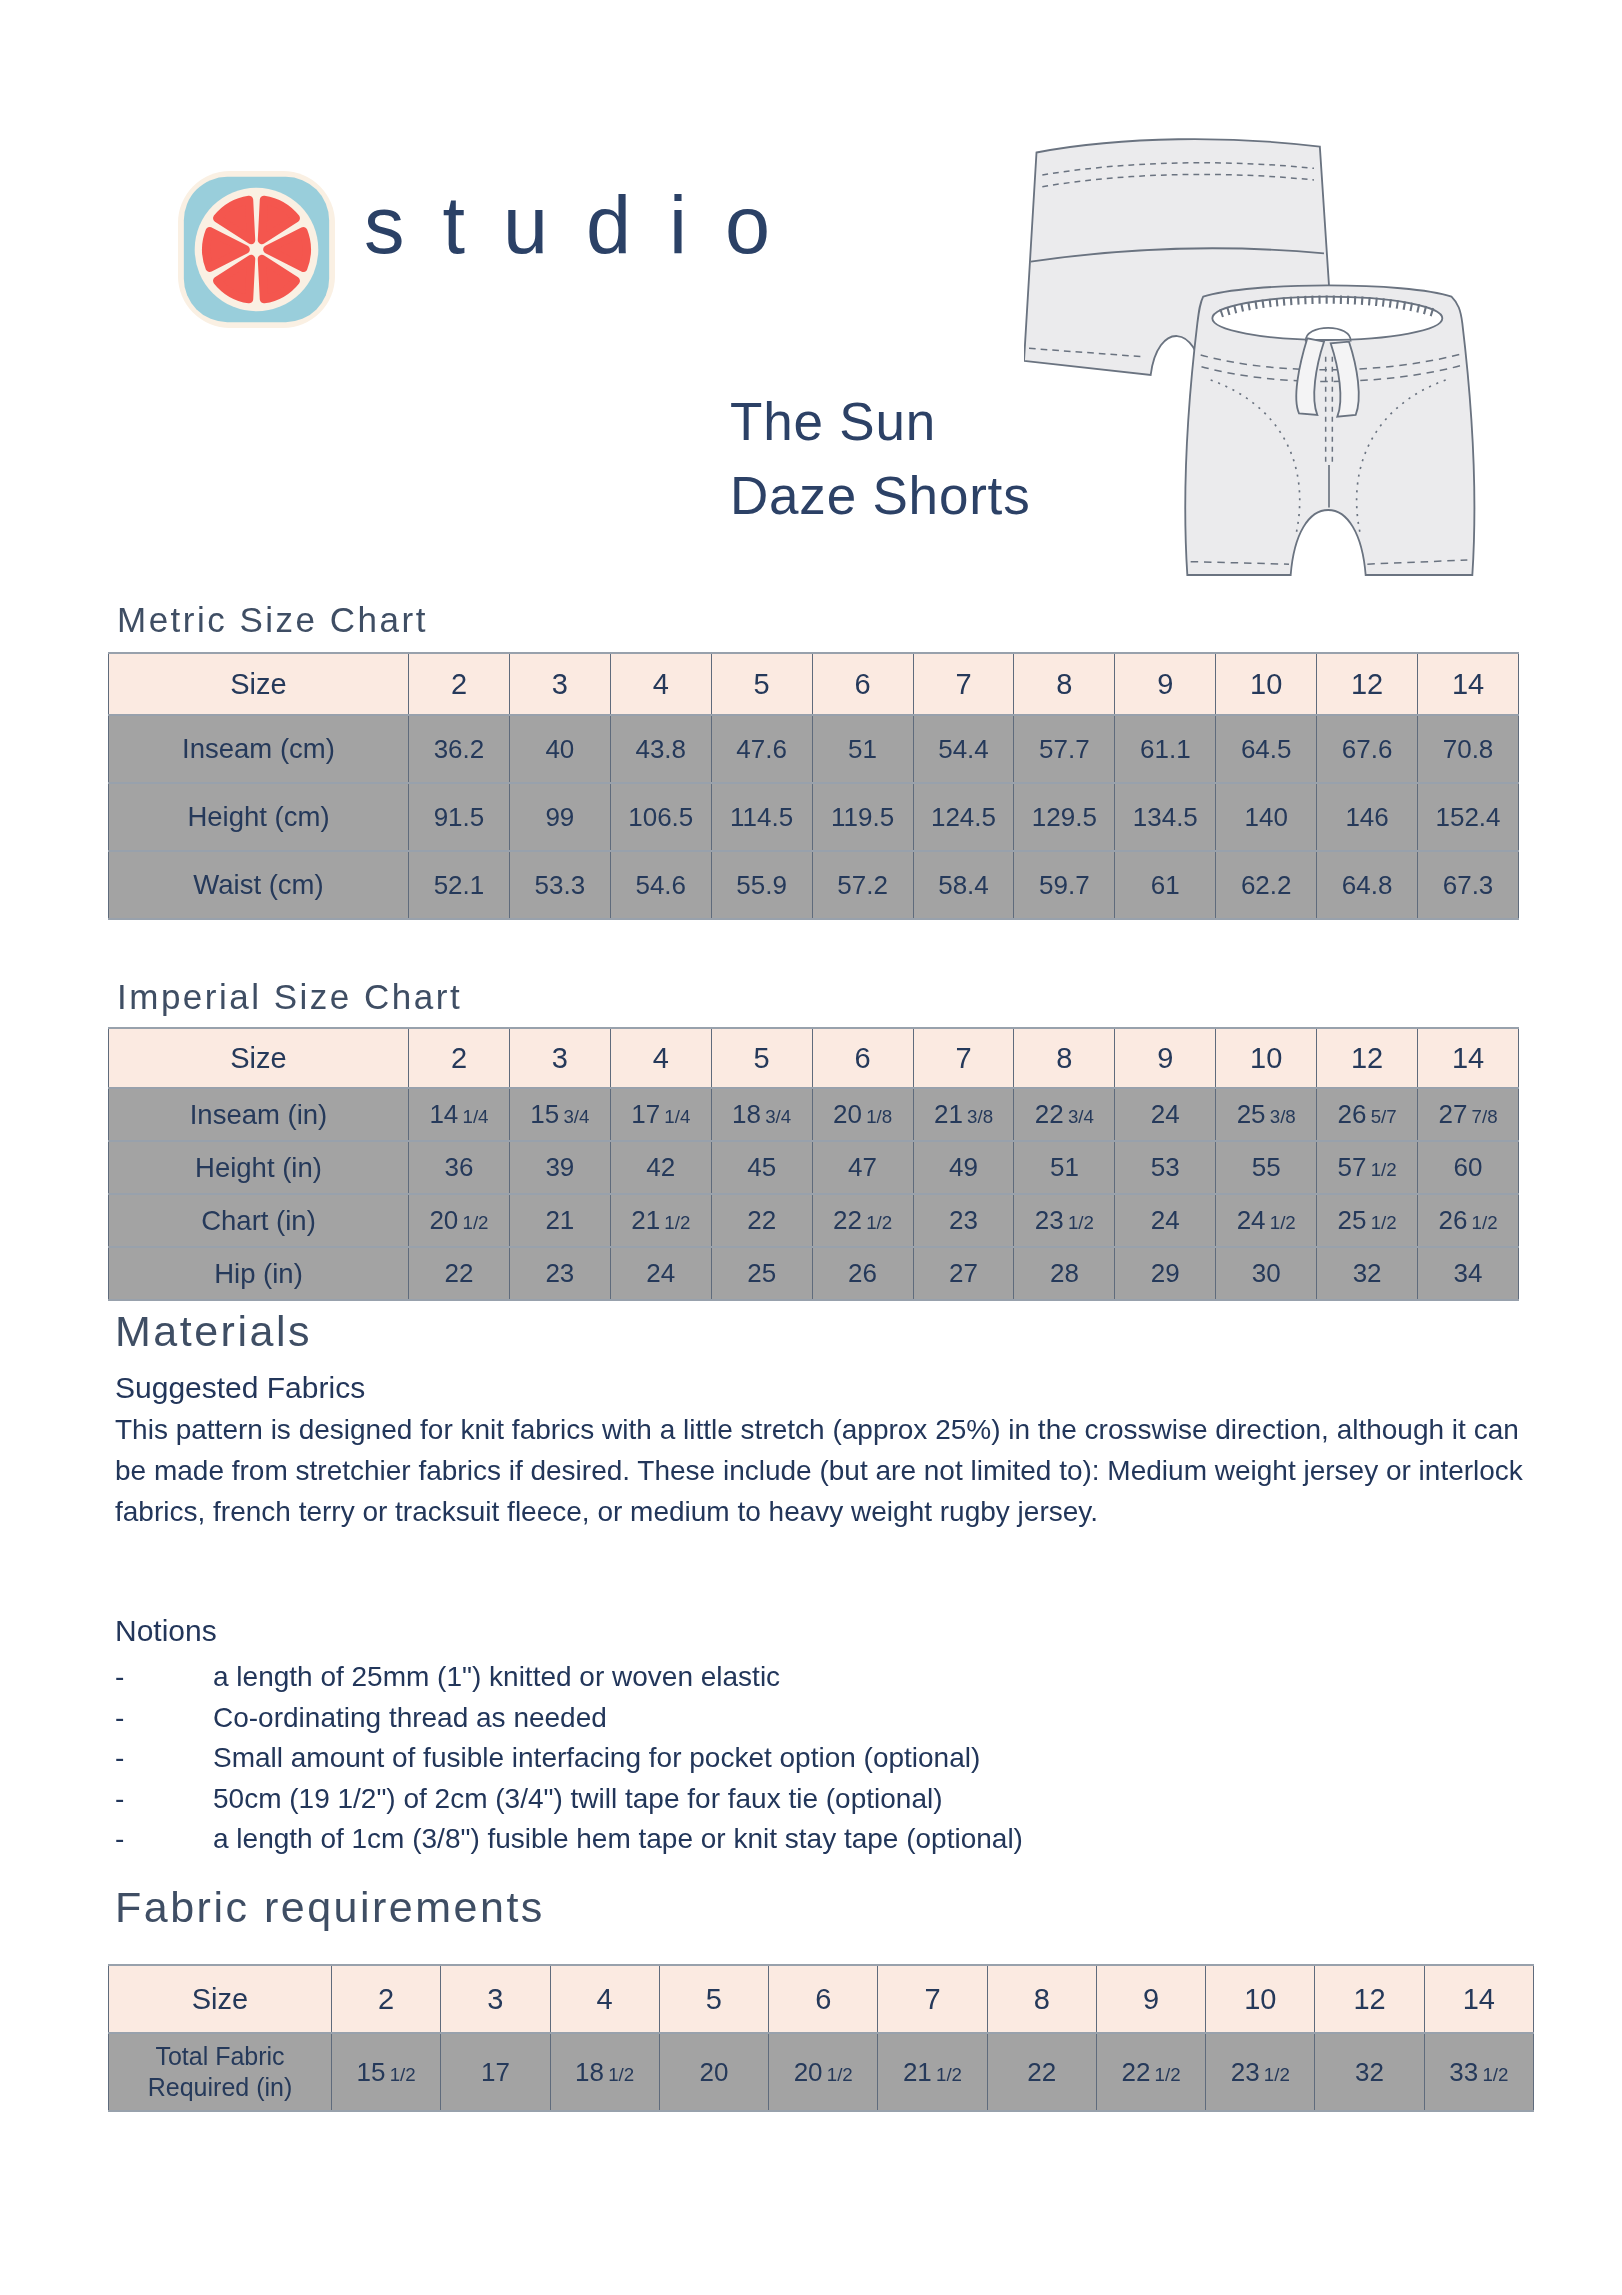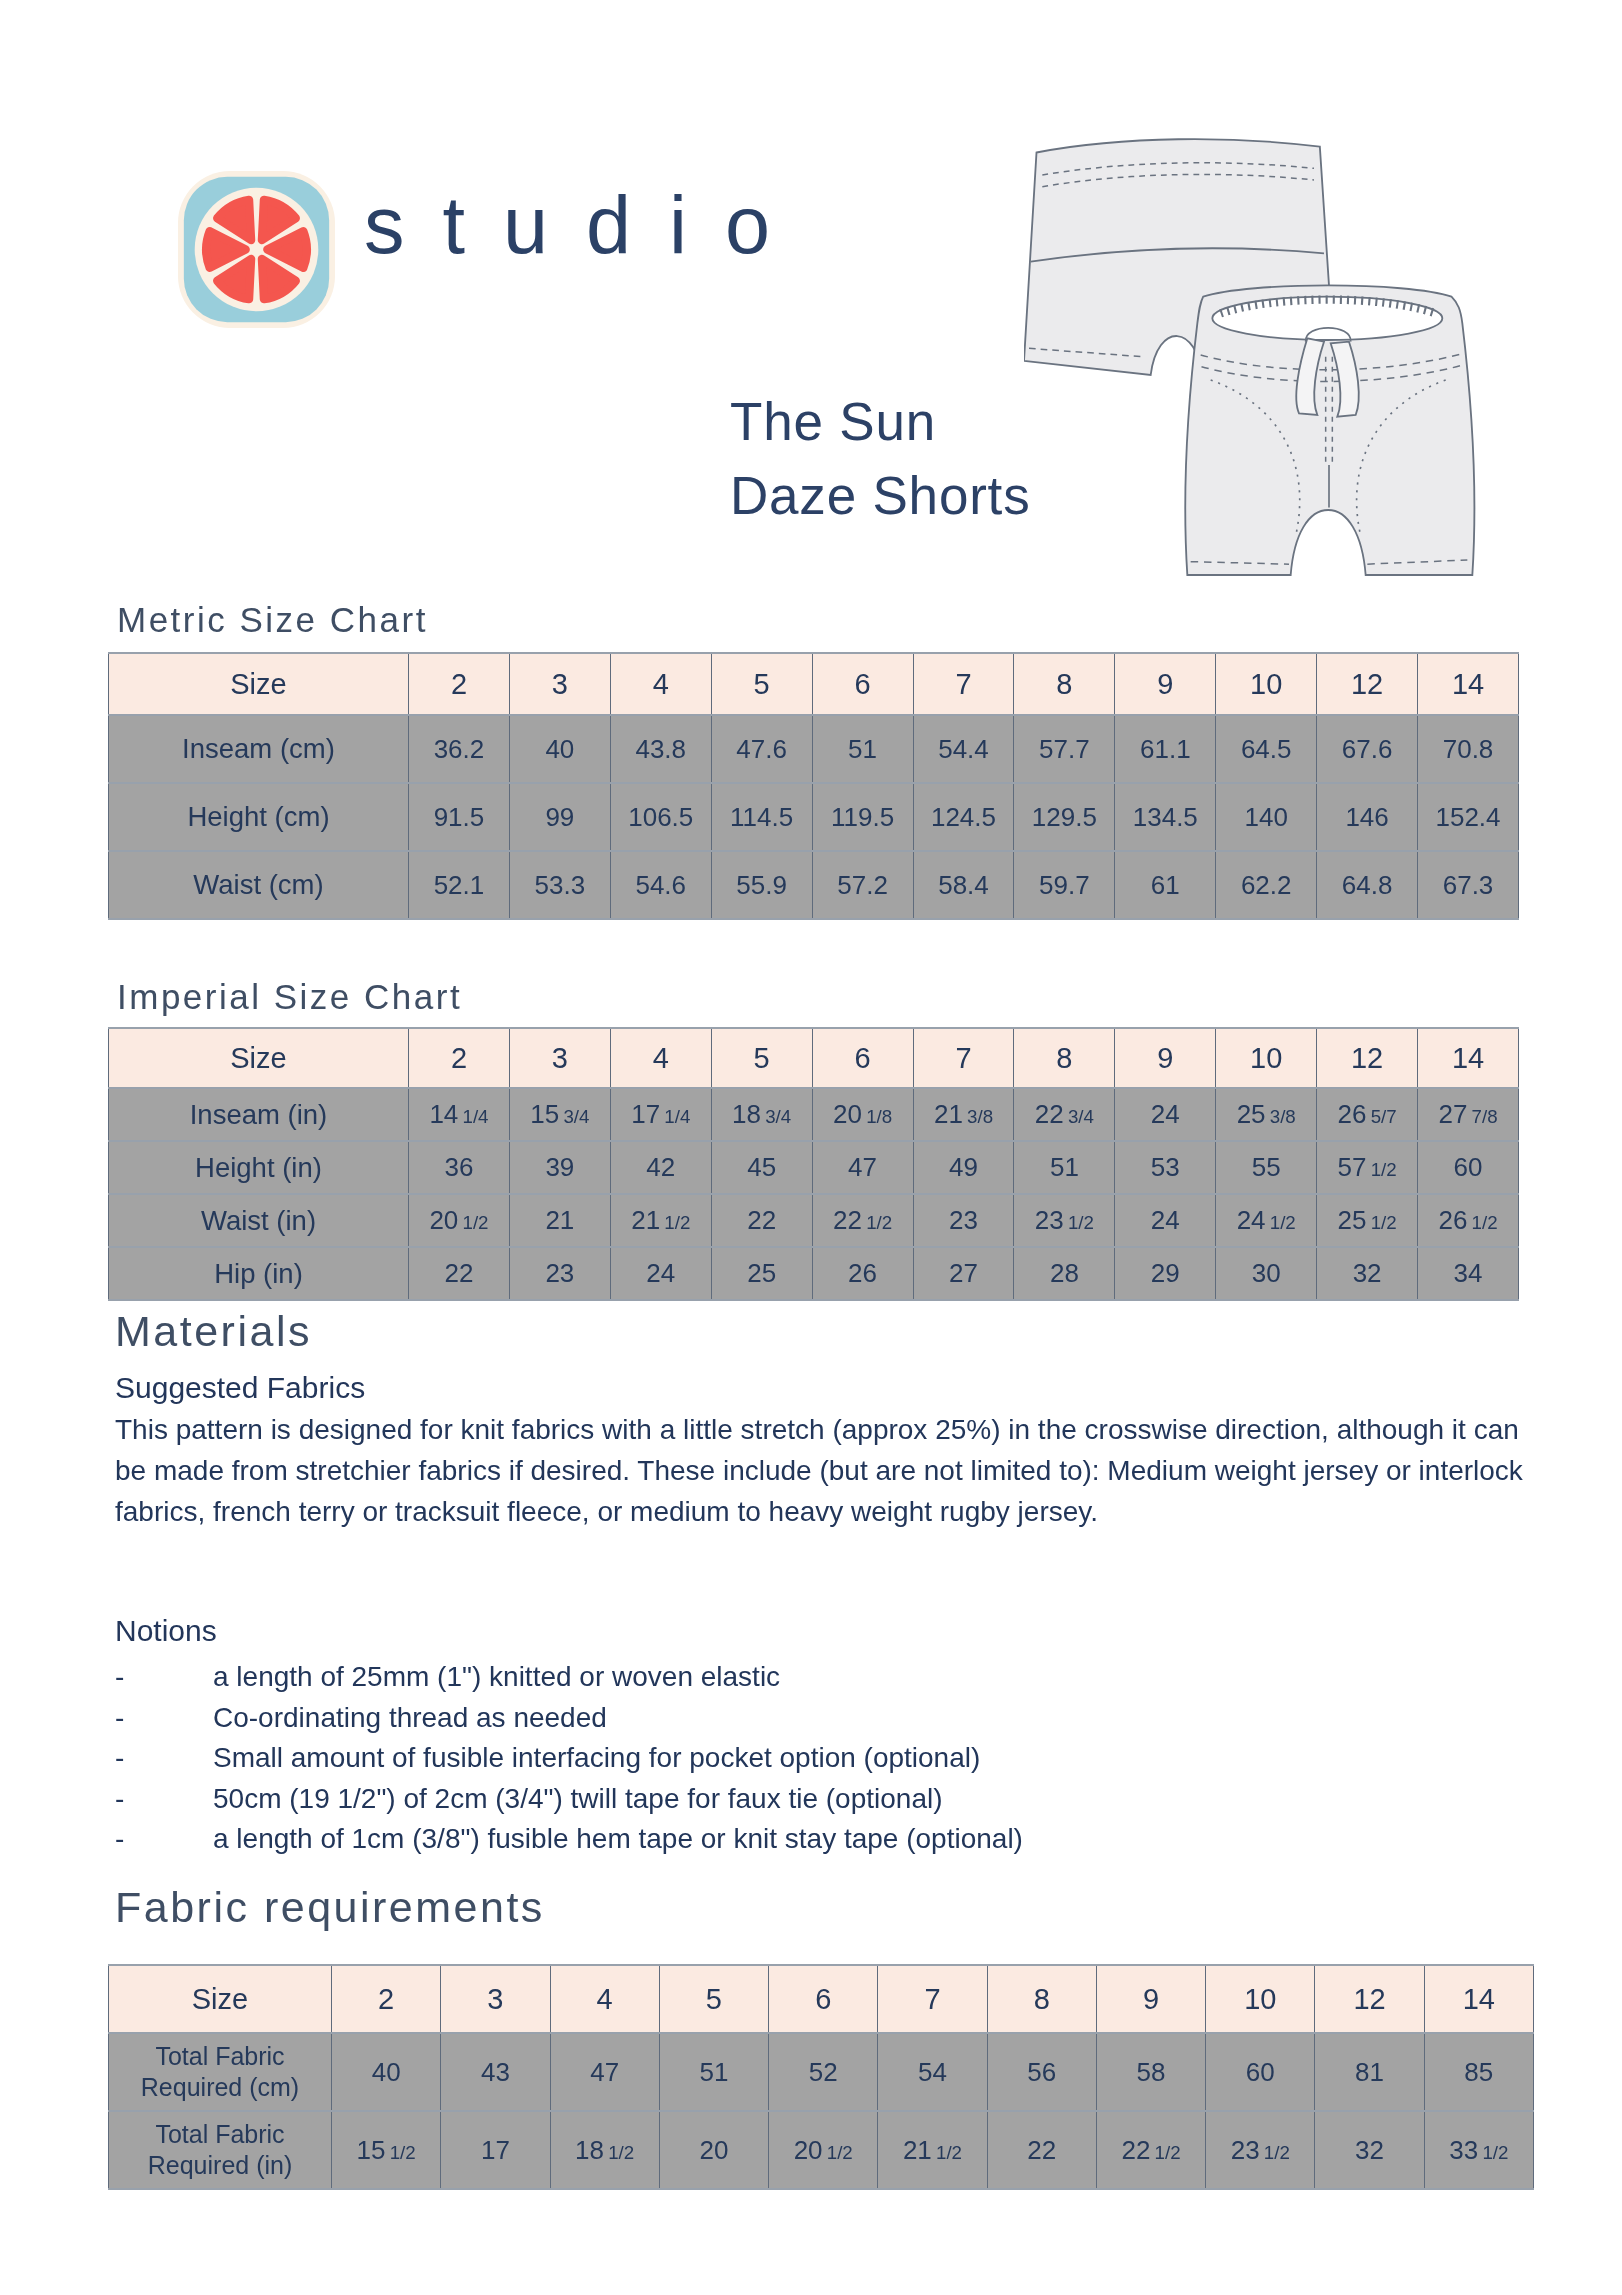--- a/index.html
+++ b/index.html
@@ -224,21 +224,21 @@
         <td>45</td>
         <td>47</td>
         <td>49</td>
         <td>51</td>
         <td>53</td>
         <td>55</td>
         <td>57<span class="fr">1/2</span></td>
         <td>60</td>
       </tr>
       <tr>
-        <td class="lab">Waist (in)</td>
+        <td class="lab">Chart (in)</td>
         <td>20<span class="fr">1/2</span></td>
         <td>21</td>
         <td>21<span class="fr">1/2</span></td>
         <td>22</td>
         <td>22<span class="fr">1/2</span></td>
         <td>23</td>
         <td>23<span class="fr">1/2</span></td>
         <td>24</td>
         <td>24<span class="fr">1/2</span></td>
         <td>25<span class="fr">1/2</span></td>
@@ -300,34 +300,20 @@
         <th>5</th>
         <th>6</th>
         <th>7</th>
         <th>8</th>
         <th>9</th>
         <th>10</th>
         <th>12</th>
         <th>14</th>
       </tr>
       <tr>
-        <td class="lab">Total Fabric Required (cm)</td>
-        <td>40</td>
-        <td>43</td>
-        <td>47</td>
-        <td>51</td>
-        <td>52</td>
-        <td>54</td>
-        <td>56</td>
-        <td>58</td>
-        <td>60</td>
-        <td>81</td>
-        <td>85</td>
-      </tr>
-      <tr>
         <td class="lab">Total Fabric Required (in)</td>
         <td>15<span class="fr">1/2</span></td>
         <td>17</td>
         <td>18<span class="fr">1/2</span></td>
         <td>20</td>
         <td>20<span class="fr">1/2</span></td>
         <td>21<span class="fr">1/2</span></td>
         <td>22</td>
         <td>22<span class="fr">1/2</span></td>
         <td>23<span class="fr">1/2</span></td>

